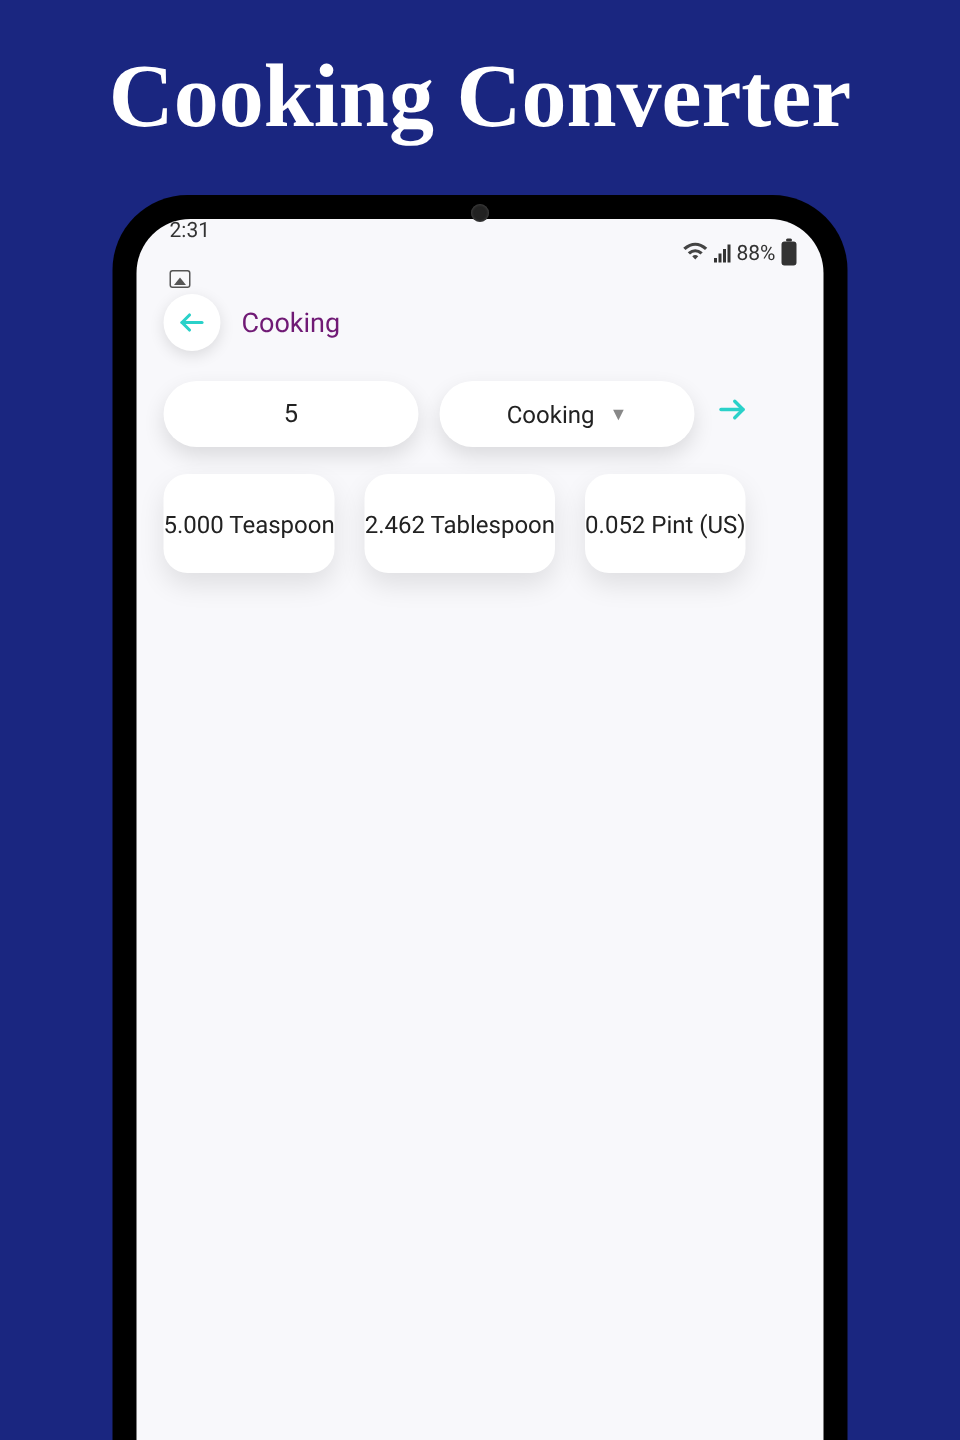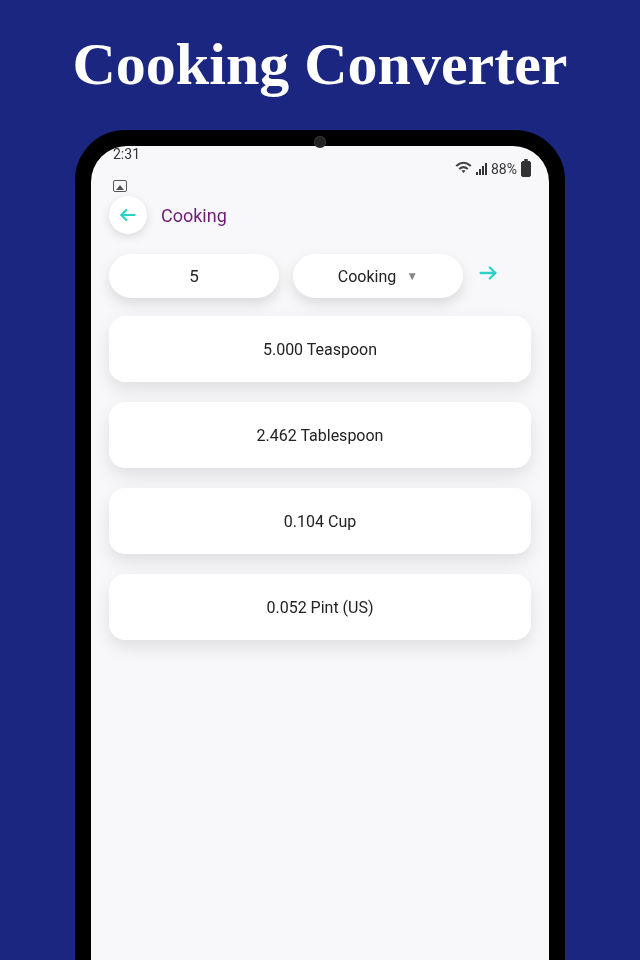--- a/index.html
+++ b/index.html
@@ -111,21 +111,21 @@
     font-size: 17px; color: #222;
   }
   .unit-pill {
     flex: 0 0 170px; height: 44px; background: #fff; border-radius: 22px;
     box-shadow: 0 6px 14px rgba(0,0,0,0.12);
     display: flex; align-items: center; justify-content: center; gap: 10px;
     font-size: 16px; color: #222;
   }
   .caret { color: #888; font-size: 12px; }
   .go-btn { color: #2ad1c9; font-size: 24px; font-weight: bold; flex: 0 0 auto; }
-  .results { padding: 10px 18px 0 18px; display: flex; flex-direction: column; gap: 20px; }
+  .results { padding: 10px 18px 0 18px; display: flex; flex-direction: row; gap: 20px; }
   .result-card {
     height: 66px; background: #fff; border-radius: 16px;
     box-shadow: 0 8px 18px rgba(0,0,0,0.10);
     display: flex; align-items: center; justify-content: center;
     font-size: 16px; color: #222;
   }
 </style>
 </head>
 <body>
 
@@ -186,23 +186,20 @@
         </div>
 
         <div class="results">
           <div class="result-card">
               <span>5.000 Teaspoon</span>
             </div>
           <div class="result-card">
               <span>2.462 Tablespoon</span>
             </div>
           <div class="result-card">
-              <span>0.104 Cup</span>
-            </div>
-          <div class="result-card">
               <span>0.052 Pint (US)</span>
             </div>
         </div>
 
       </div>
     </div>
   </div>
 </div>
 
 </body></html>

